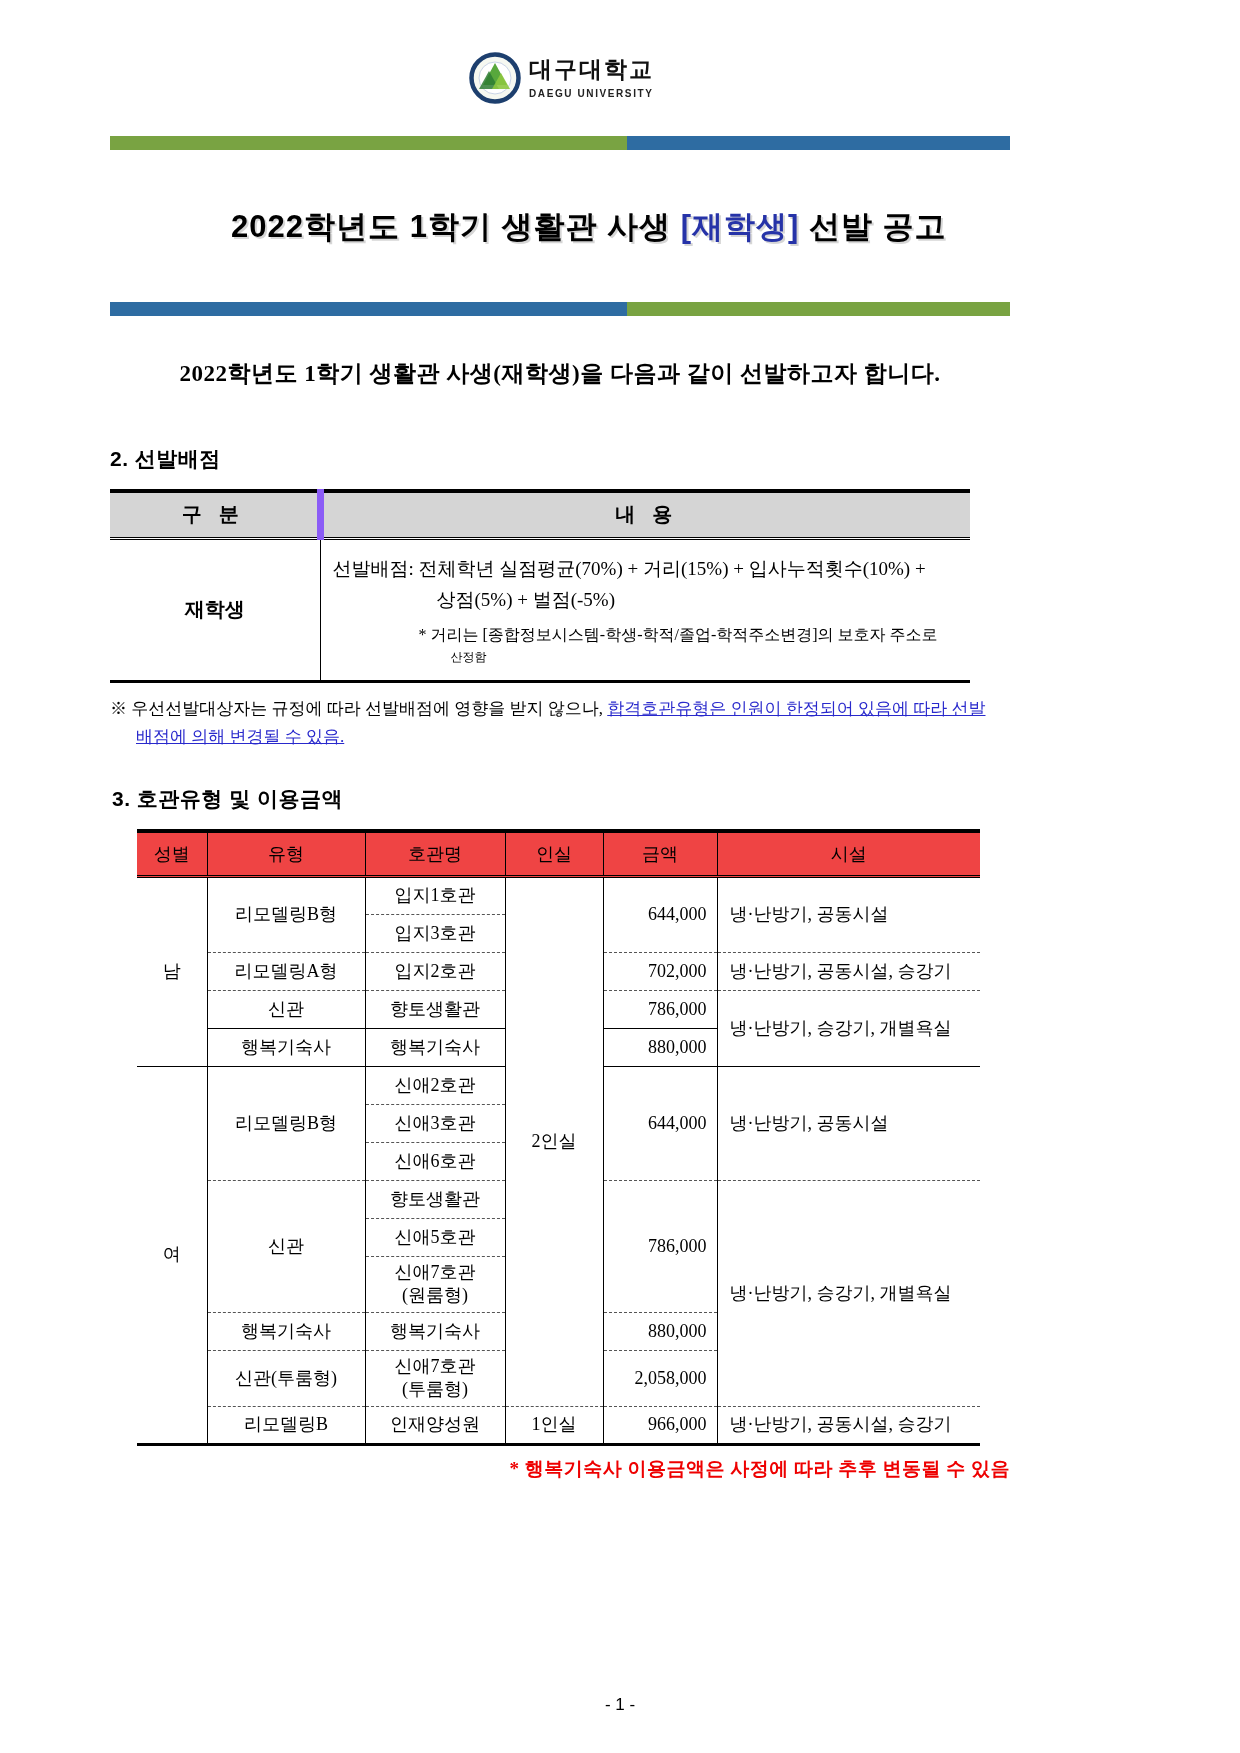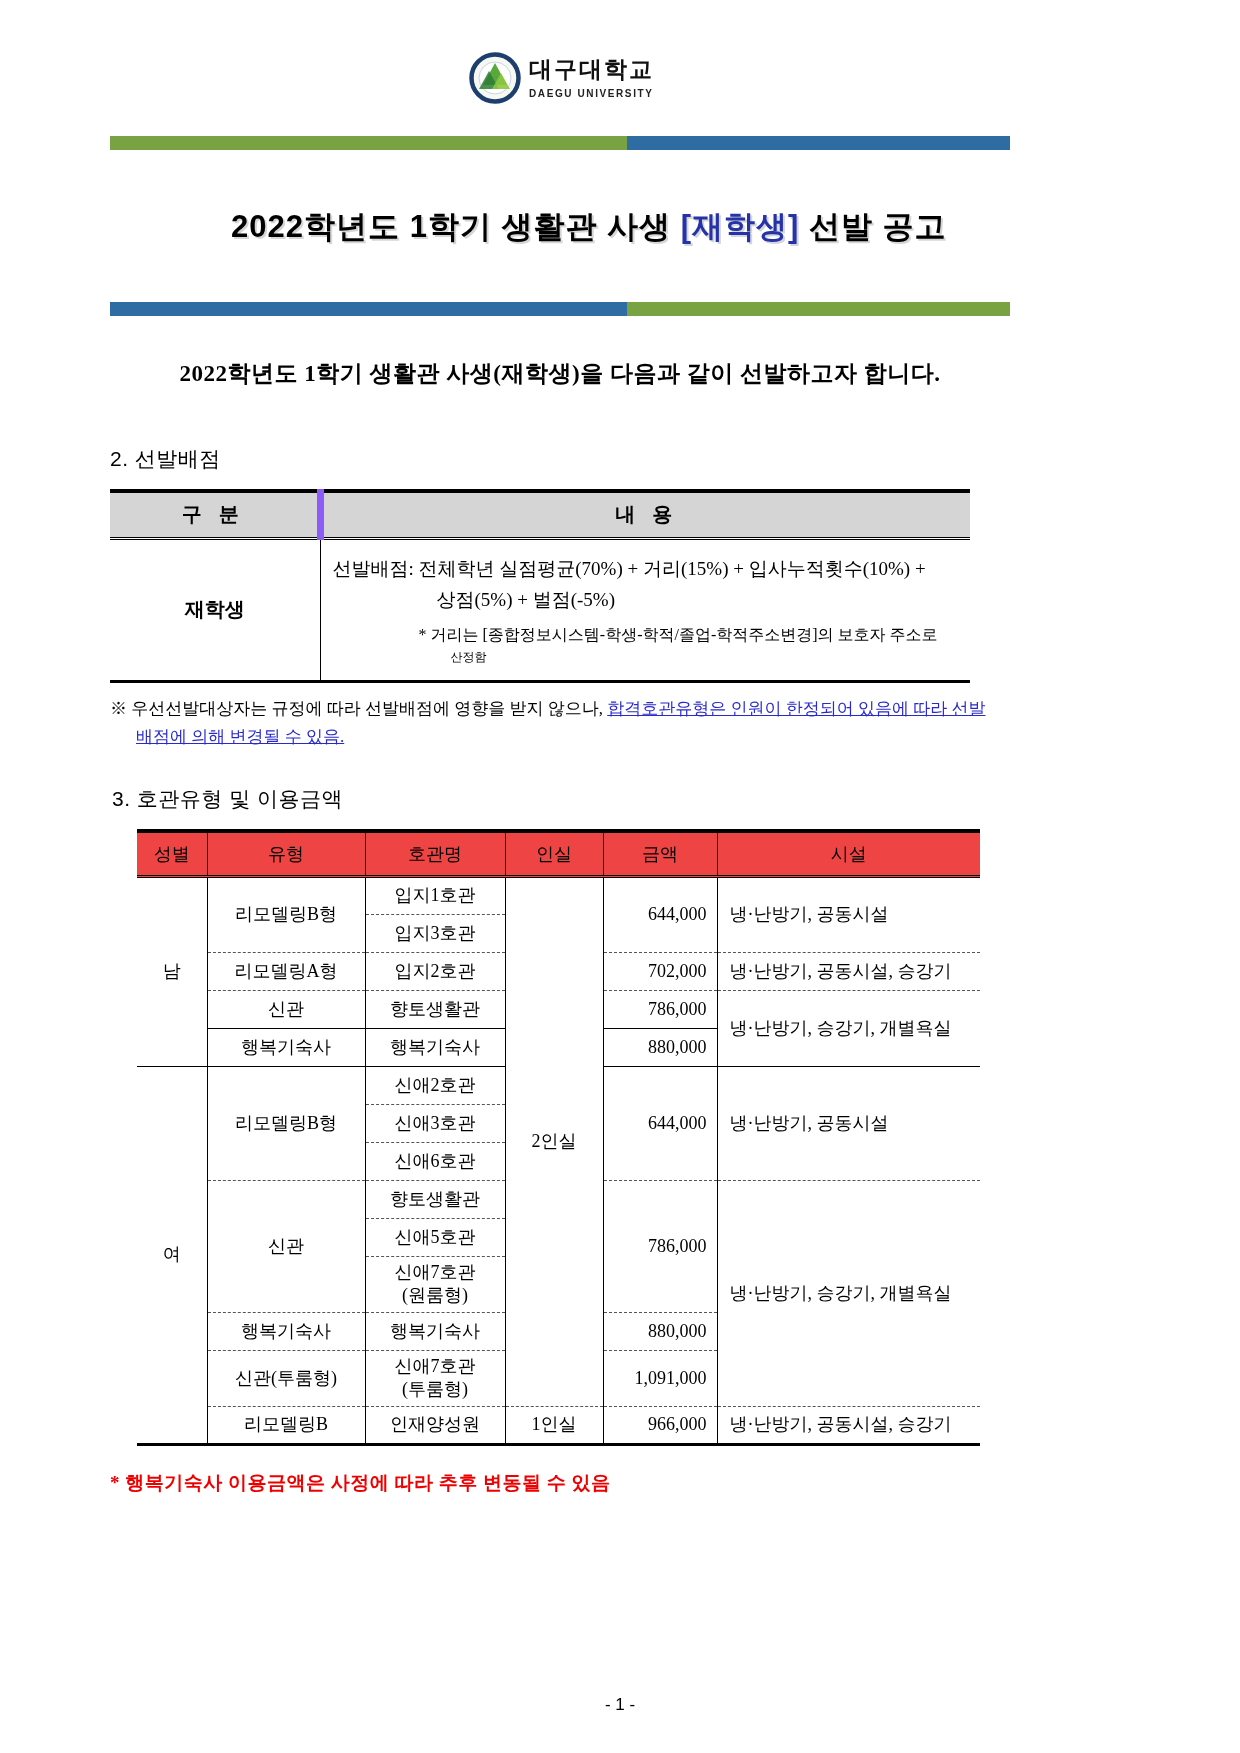--- a/index.html
+++ b/index.html
@@ -30,21 +30,21 @@
   .doc-title span { white-space:pre-wrap; }
   
   .subtitle { margin:42px 0 0 110px; width:900px; text-align:center; font-size:23px; font-weight:bold; letter-spacing:0.5px; }
   
   .section1 { margin:52px 0 0 110px; width:900px; font-size:19px; }
   .s1-heading { margin-bottom:12px; }
   .s1-bold { font-weight:bold; font-size:20px; }
   .s1-rest { white-space:pre-wrap; }
   .s1-note { margin:8px 0 0 30px; line-height:1.55; }
   
-  .sec-heading { font-family:"Liberation Sans","DejaVu Sans",sans-serif; font-weight:normal; font-size:21px; letter-spacing:0.5px; }
+  .sec-heading { font-family:"Liberation Sans","DejaVu Sans",sans-serif; font-weight:bold; font-size:21px; letter-spacing:0.5px; }
   .sec2-heading { margin:56px 0 0 110px; }
   .sec3-heading { margin:34px 0 0 112px; }
   
   .t2 { margin:16px 0 0 110px; width:860px; border-collapse:collapse; border-top:4px solid #000; border-bottom:3px solid #000; }
   .t2 th {
     background:#D5D5D5; font-size:20px; font-weight:bold; letter-spacing:6px;
     height:47px; border-bottom:3px double #000; text-align:center; vertical-align:middle;
   }
   .t2 th + th { border-left:7px solid #8b5cf6; }
   .t2 td { vertical-align:middle; }
@@ -70,21 +70,21 @@
   .t3 td {
     border-left:1px solid #000; border-top:1px dashed #555;
     font-size:18px; text-align:center; vertical-align:middle;
     height:38px; padding:4px 4px; line-height:1.3;
   }
   .t3 td.first-col { border-left:none; }
   .t3 td.bt-solid { border-top:1px solid #000; }
   .t3 td.price { text-align:right; padding-right:10px; }
   .t3 td.facility { text-align:left; padding-left:12px; }
   
-  .red-note { margin:24px 0 0 110px; width:900px; color:#EE0000; font-weight:bold; font-size:19px; letter-spacing:0.5px; }
+  .red-note { margin:10px 0 0 110px; width:900px; text-align:right; color:#EE0000; font-weight:bold; font-size:19px; letter-spacing:0.5px; }
   
   .page-number { position:absolute; left:0; bottom:38px; width:100%; text-align:center; font-size:17px; font-family:"Liberation Sans","DejaVu Sans",sans-serif; }
 </style>
 </head>
 <body>
 
 <div class="page">
 
   <header class="doc-header">
     <div class="logo">
@@ -223,21 +223,21 @@
       <td>행복기숙사</td>
       <td>행복기숙사</td>
       <td class="price">880,000</td>
     </tr>
     <tr>
       <td>신관(투룸형)</td>
       <td>
         <div>신애7호관</div>
         <div>(투룸형)</div>
       </td>
-      <td class="price">1,091,000</td>
+      <td class="price">2,058,000</td>
     </tr>
     <tr>
       <td>리모델링B</td>
       <td>인재양성원</td>
       <td>1인실</td>
       <td class="price">966,000</td>
       <td class="facility">냉·난방기, 공동시설, 승강기</td>
     </tr>
   </tbody>
     </table>

